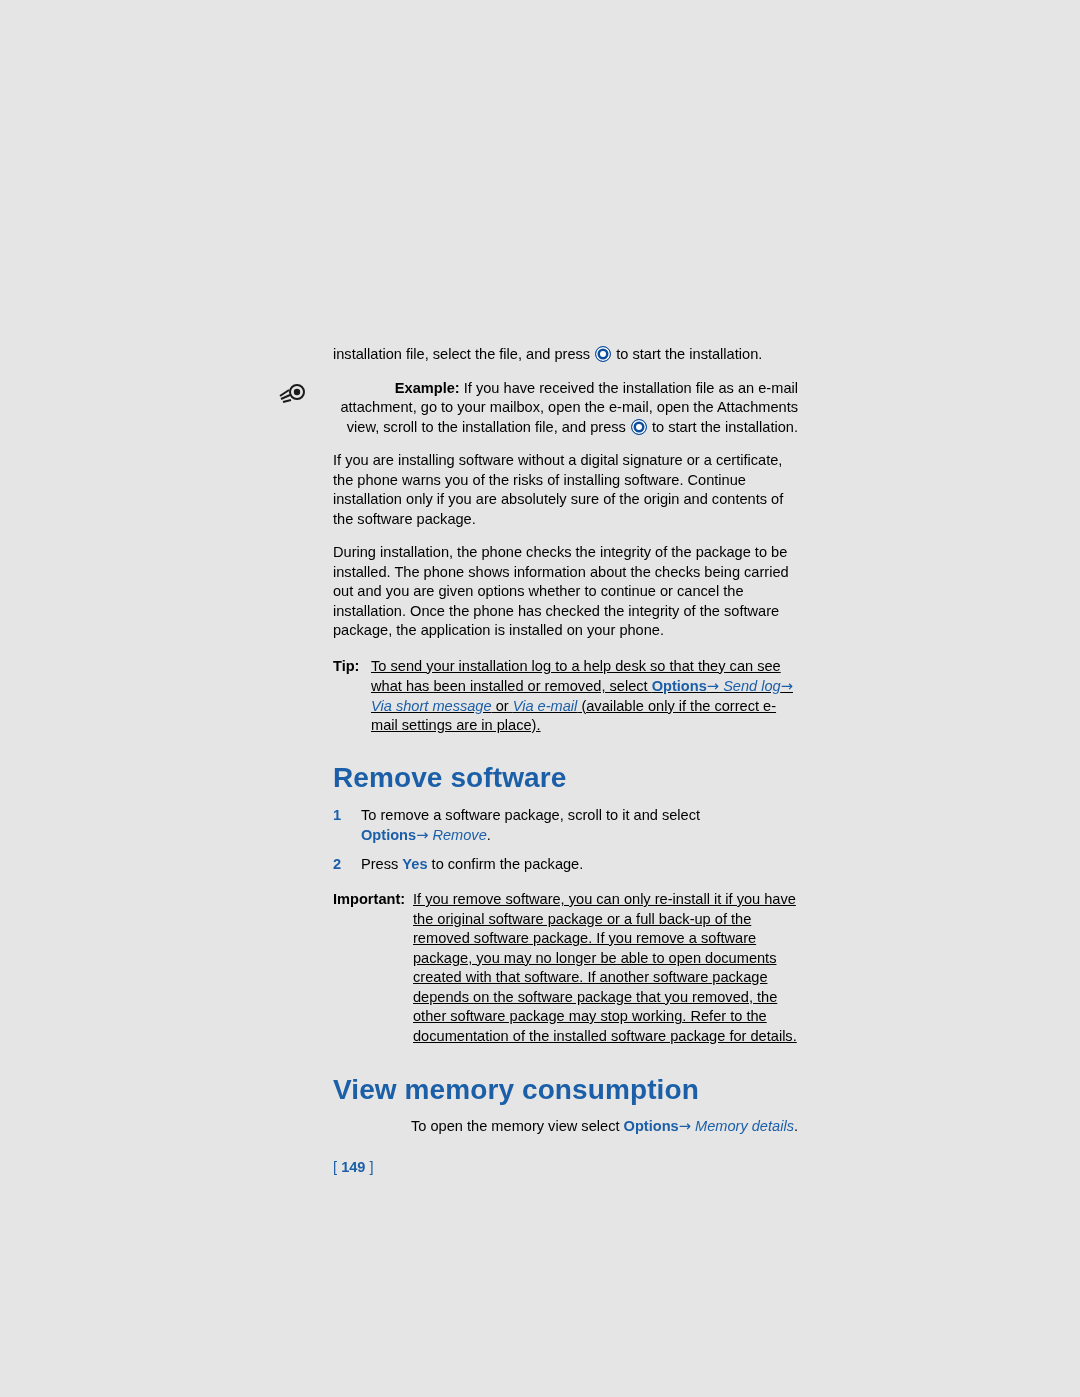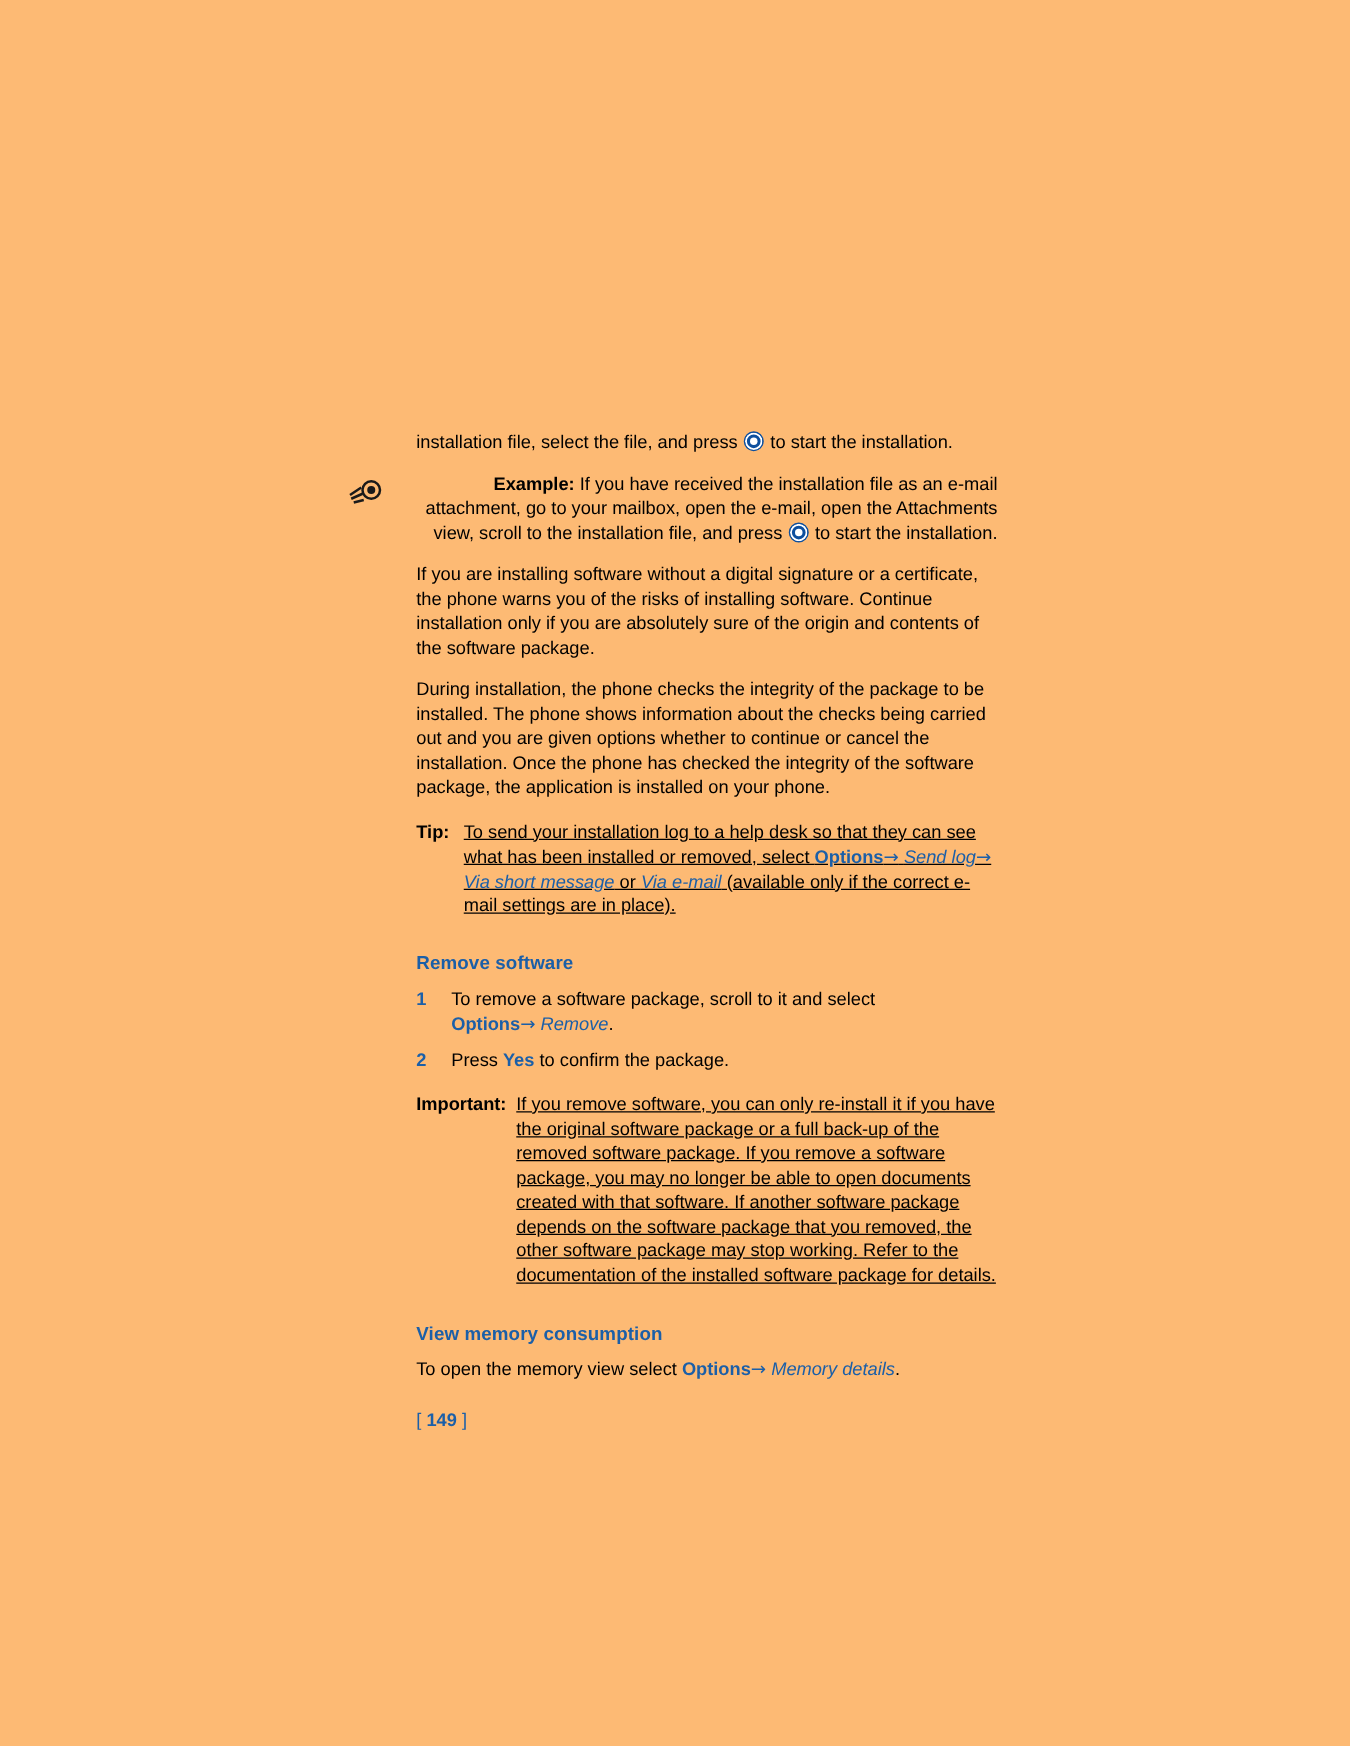--- a/index.html
+++ b/index.html
@@ -4,21 +4,21 @@
 <style>
   html, body {
     margin: 0;
     padding: 0;
     background: #ffffff;
   }
   .page {
     position: relative;
     width: 1080px;
     height: 1397px;
-    background: #fdba74;
+    background: #e5e5e5;
     font-family: "Liberation Sans", sans-serif;
     color: #000000;
     overflow: hidden;
   }
   .content {
     position: absolute;
     left: 278px;
     top: 345px;
     width: 520px;
   }
@@ -69,21 +69,21 @@
     top: 0;
     font-weight: bold;
   }
   .tip-text {
     padding-left: 38px;
     text-decoration: underline;
   }
 
   h2.heading {
     color: #1b5fa8;
-    font-size: 15px;
+    font-size: 28px;
     font-weight: bold;
     margin: 26px 0 12px 55px;
     letter-spacing: 0.1px;
   }
   h2.heading.second {
     margin-top: 28px;
     margin-bottom: 10px;
   }
 
   .num-item {
@@ -118,20 +118,21 @@
     text-align: right;
   }
   .important-text {
     padding-left: 80px;
     text-decoration: underline;
   }
 
   .memory-line {
     padding-left: 55px;
     width: 465px;
+    text-align: right;
   }
 
   .page-number {
     margin-top: 22px;
     padding-left: 55px;
     width: 465px;
     text-align: left;
     color: #1b5fa8;
     font-size: 14.6px;
     font-weight: bold;

